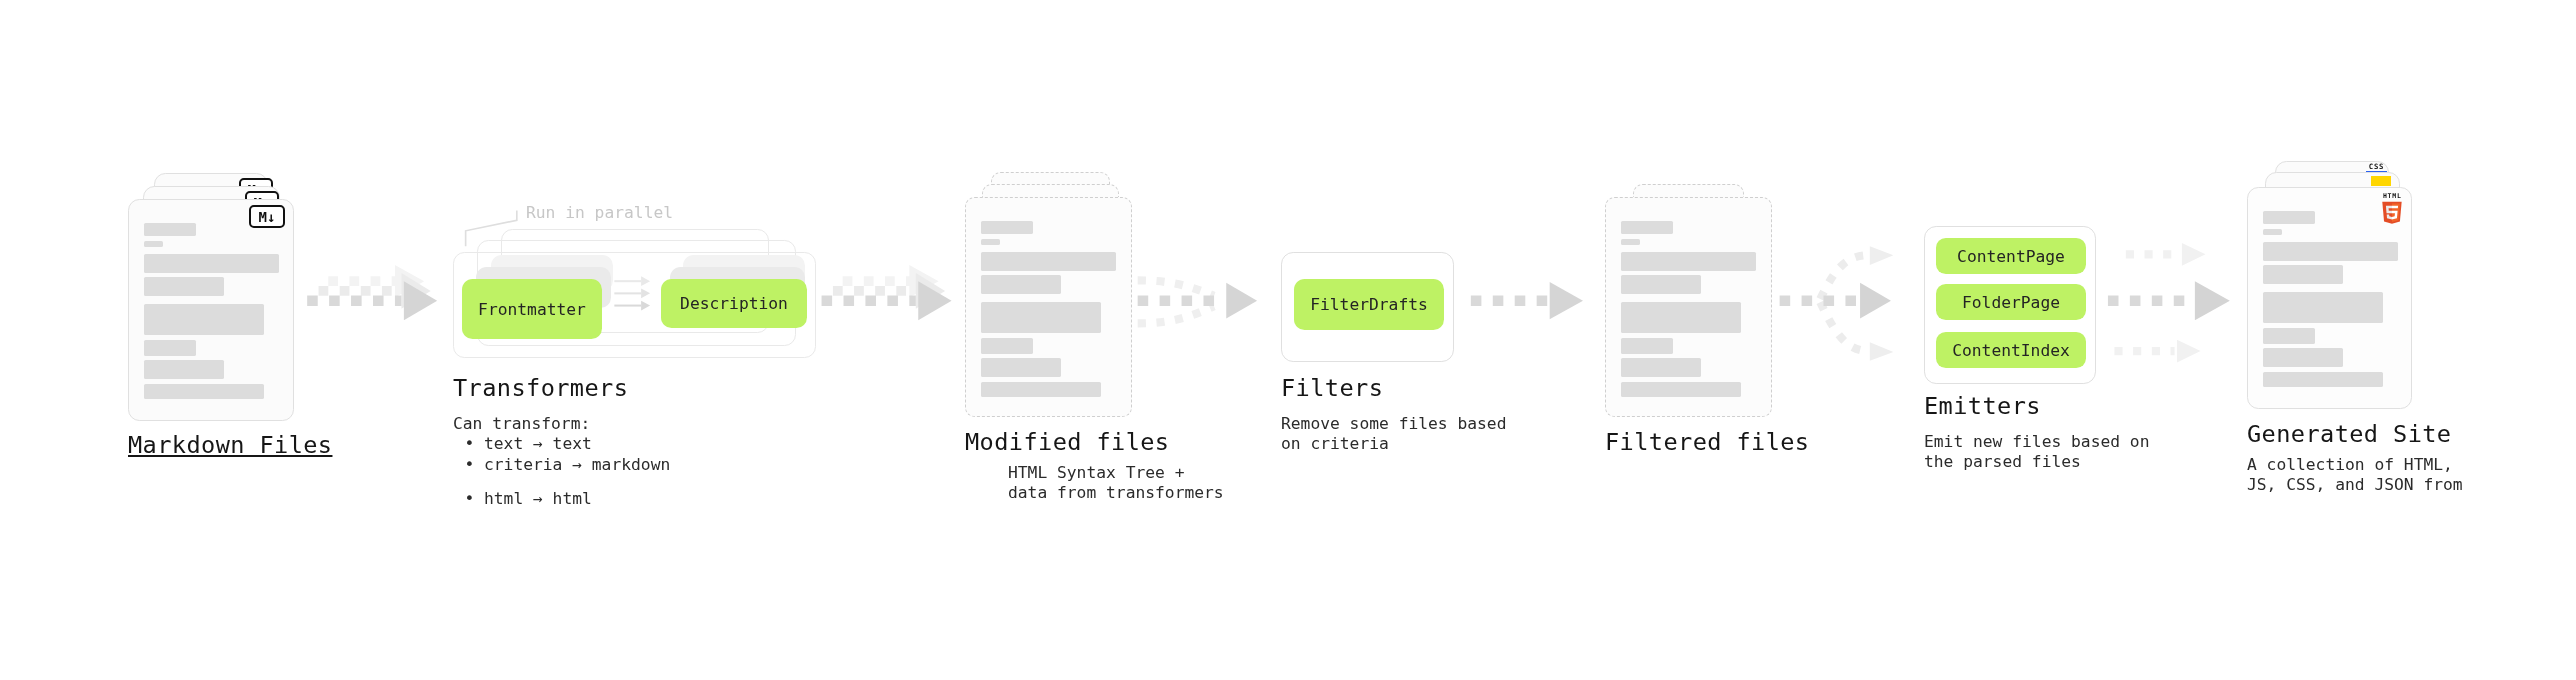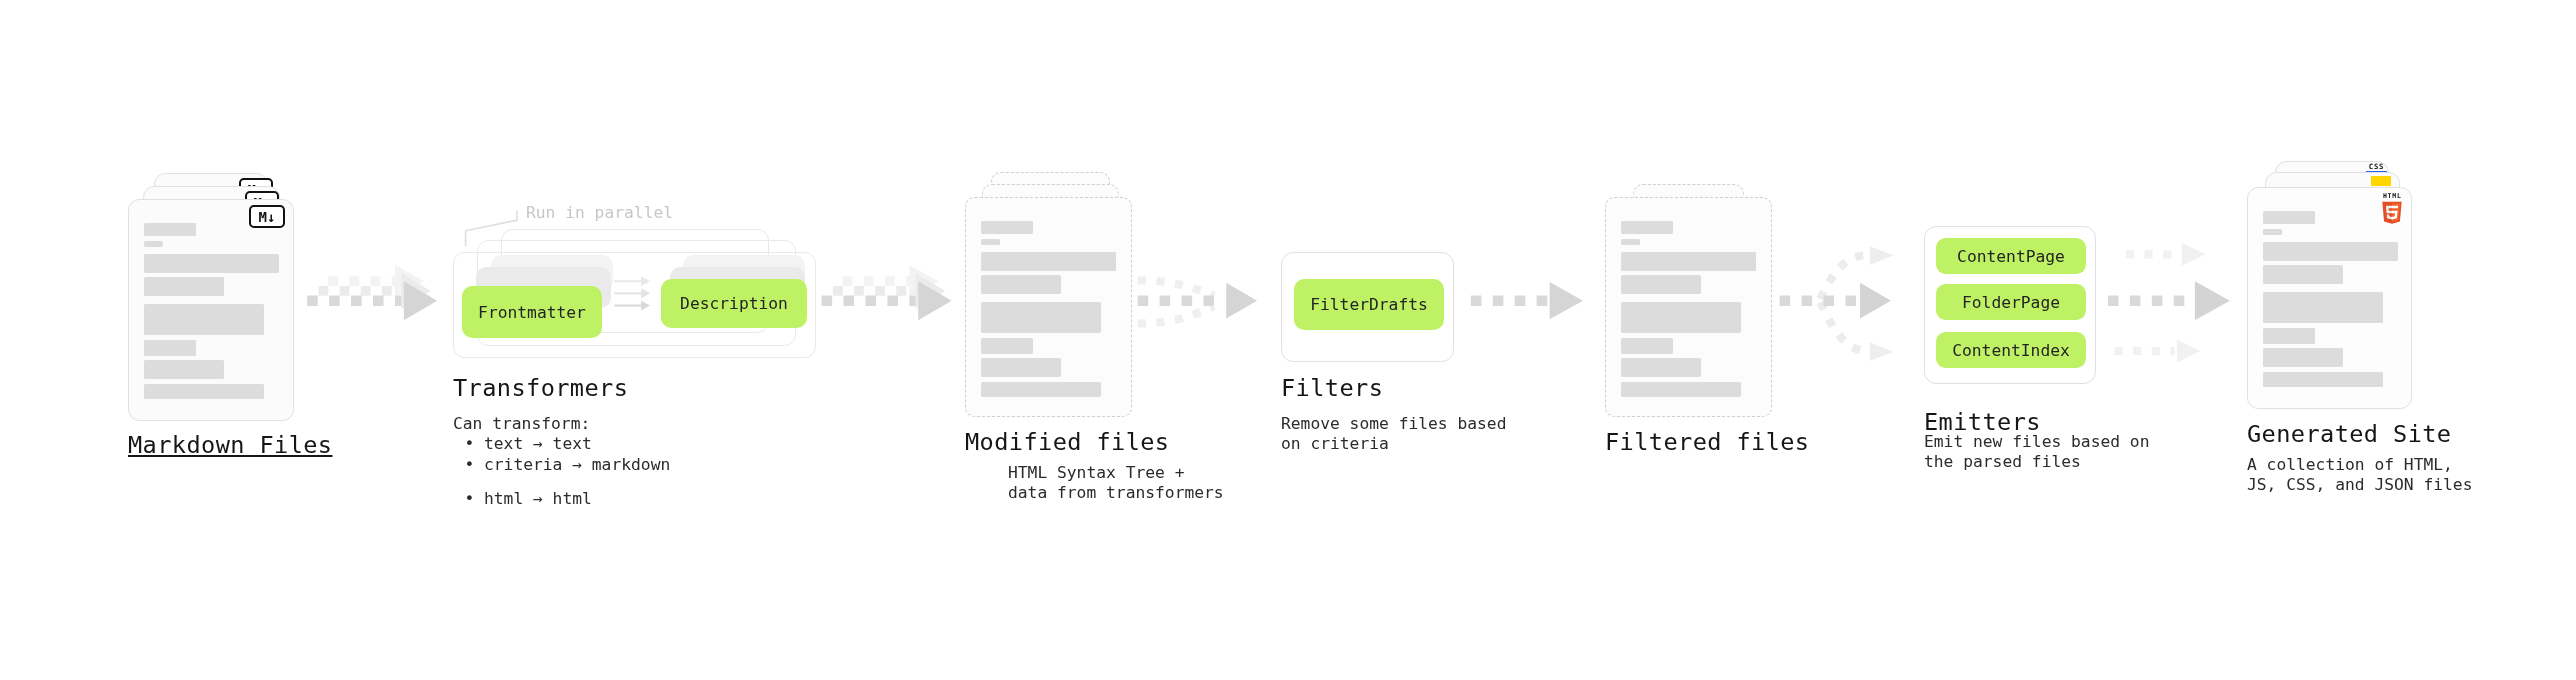--- a/index.html
+++ b/index.html
@@ -152,21 +152,21 @@
 
   <div>
     <div class="annotation" style="left:526px; top:203px;">Run in parallel</div>
 
     <div class="t-frame" style="left:501px; top:229px; width:268px; height:104px;"></div>
     <div class="t-frame" style="left:477px; top:240px; width:319px; height:106px;"></div>
     <div class="t-frame" style="left:453px; top:252px; width:363px; height:106px;"></div>
 
     <div class="pill ghost2" style="left:491px; top:255px; width:122px; height:36px;"></div>
     <div class="pill ghost1" style="left:476px; top:267px; width:135px; height:41px;"></div>
-    <div class="pill" style="left:462px; top:286px; width:140px; height:52px;">
+    <div class="pill" style="left:462px; top:279px; width:140px; height:60px;">
         <span>Frontmatter</span>
       </div>
 
     <div class="pill ghost2" style="left:683px; top:255px; width:122px; height:36px;"></div>
     <div class="pill ghost1" style="left:670px; top:267px; width:135px; height:41px;"></div>
     <div class="pill" style="left:661px; top:279px; width:146px; height:49px;">
         <span>Description</span>
       </div>
 
     <div class="stage-label" style="left:453px; top:374px;">Transformers</div>
@@ -233,21 +233,21 @@
     <div class="box-container" style="left:1924px; top:226px; width:172px; height:158px;"></div>
     <div class="pill" style="left:1936px; top:238px; width:150px; height:36px; border-radius:9.8px;">
         <span>ContentPage</span>
       </div>
     <div class="pill" style="left:1936px; top:284px; width:150px; height:36px; border-radius:9.8px;">
         <span>FolderPage</span>
       </div>
     <div class="pill" style="left:1936px; top:332px; width:150px; height:36px; border-radius:9.8px;">
         <span>ContentIndex</span>
       </div>
-    <div class="stage-label" style="left:1924px; top:392px;margin-top:16px;">Emitters</div>
+    <div class="stage-label" style="left:1924px; top:392px;">Emitters</div>
     <div class="stage-desc" style="left:1924px; top:432px;">
       <div>Emit new files based on</div>
       <div>the parsed files</div>
     </div>
   </div>
 
   <div>
     <div class="back-peek" style="left:2275px; top:161px; width:114px; height:52px;"></div>
     <div class="css-badge" style="left:2365px; top:163px;">
       <div class="txt">CSS</div>
@@ -272,18 +272,18 @@
         <i class="bar4"></i>
         <i class="bar5"></i>
         <i class="bar6"></i>
         <i class="bar7"></i>
         <i class="bar8"></i>
       </div>
     </div>
     <div class="stage-label" style="left:2247px; top:420px;">Generated Site</div>
     <div class="stage-desc" style="left:2247px; top:455px;">
       <div>A collection of HTML,</div>
-      <div>JS, CSS, and JSON files</div>
+      <div>JS, CSS, and JSON from</div>
     </div>
   </div>
 
 </div>
 
 
 </body></html>

